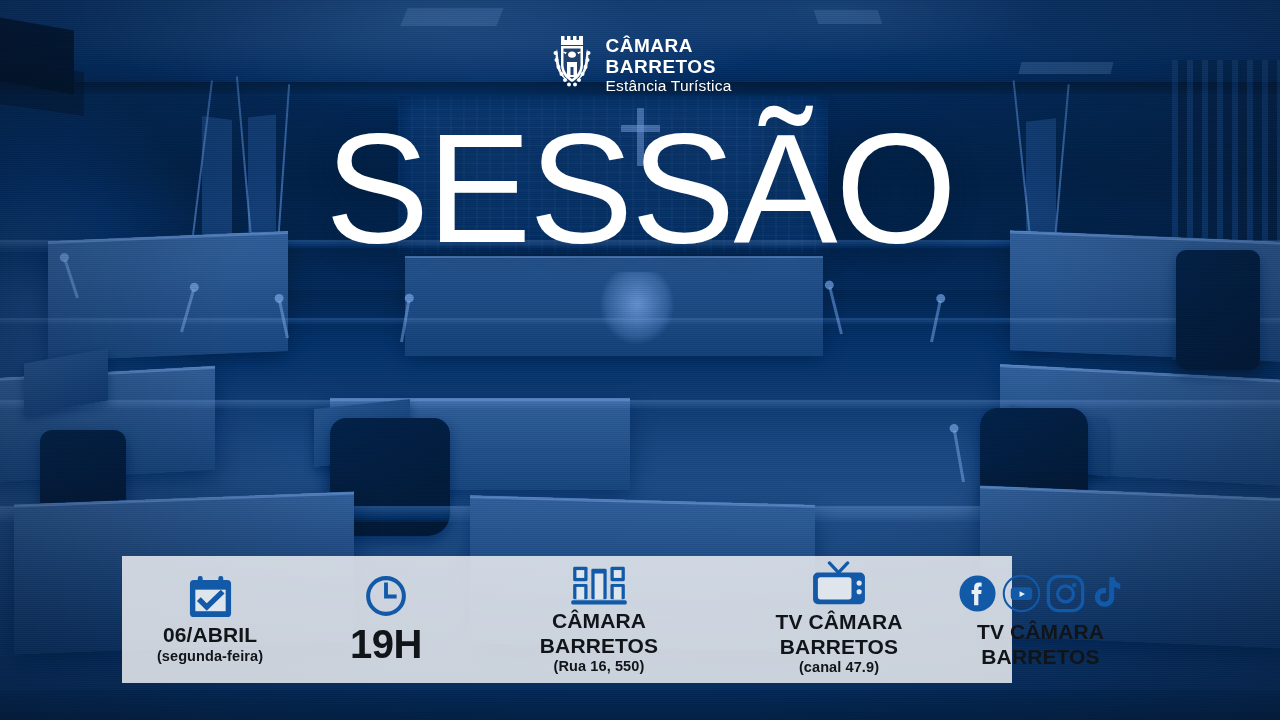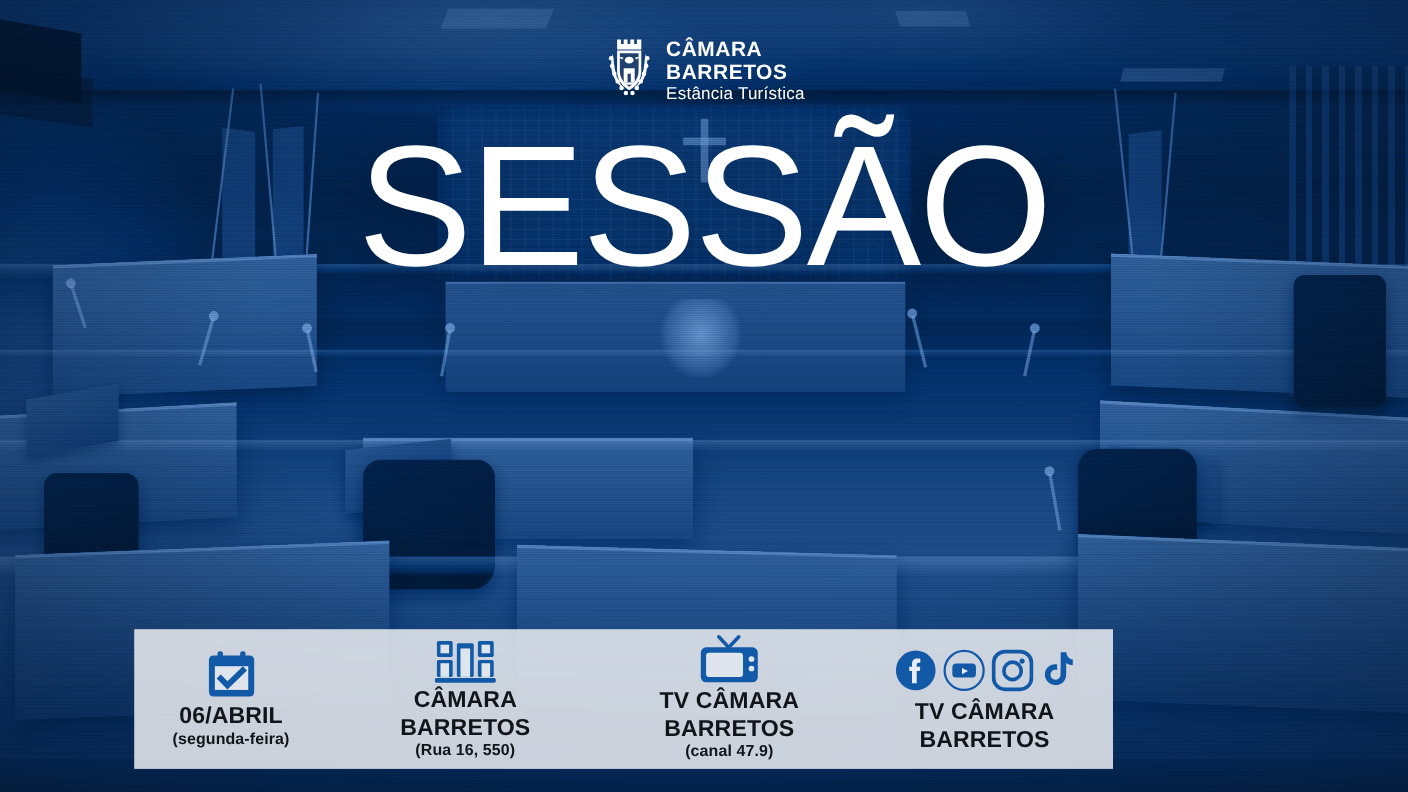--- a/index.html
+++ b/index.html
@@ -175,21 +175,20 @@
     font-size:72px; font-weight:400; line-height:1.05;
     letter-spacing:-.5px; margin-top:12px; text-shadow:0 4px 22px rgba(6,22,46,.3);
   }
 
   
   .infobar {
     position:absolute; left:122px; top:556px; width:890px; height:127px;
     background:rgba(233,238,244,.86);
     display:flex; align-items:center;
     backdrop-filter:saturate(.6);
-    margin-top:16px;
   }
   .cell {
     flex:1 1 0; height:100%;
     display:flex; flex-direction:column; align-items:center; justify-content:center;
     gap:2px; padding:6px 4px 8px;
   }
   .cell.date  { flex:0 0 176px; }
   .cell.time  { flex:0 0 176px; }
   .cell.place { flex:0 0 250px; }
   .cell.tv    { flex:0 0 230px; }
@@ -321,20 +320,29 @@
             <rect x="32" y="2" width="5" height="9" rx="2.2" fill="#1259A8"></rect>
             <rect x="3" y="6" width="42" height="38" rx="4" fill="#1259A8"></rect>
             <rect x="8.5" y="16" width="31" height="22" fill="#dfe5ec"></rect>
             <path d="M14 27.5l6.2 6.2L34.5 19.8" fill="none" stroke="#1259A8" stroke-width="5.4" stroke-linecap="square"></path>
           </svg>
         </div>
         <div class="lbl big">06/ABRIL</div>
         <div class="lbl small">(segunda-feira)</div>
       </div>
 
+      <div class="cell time">
+        <div class="icon-wrap">
+          <svg width="44" height="44" viewBox="0 0 48 48" aria-hidden="true">
+            <circle cx="24" cy="24" r="19.5" fill="none" stroke="#1259A8" stroke-width="4.4"></circle>
+            <path d="M24 11.5V24.5h9.5" fill="none" stroke="#1259A8" stroke-width="4.2" stroke-linecap="square"></path>
+          </svg>
+        </div>
+        <div class="lbl huge">19H</div>
+      </div>
 
       <div class="cell place">
         <div class="icon-wrap">
           <svg width="56" height="44" viewBox="0 0 58 46" aria-hidden="true">
             <g fill="#1259A8">
               <rect x="2" y="4" width="15" height="15" rx="1.5"></rect>
               <rect x="41" y="4" width="15" height="15" rx="1.5"></rect>
               <rect x="5.4" y="7.4" width="8.2" height="8.2" fill="#dfe5ec"></rect>
               <rect x="44.4" y="7.4" width="8.2" height="8.2" fill="#dfe5ec"></rect>
               <rect x="2" y="22" width="15" height="16" rx="1.5"></rect>

